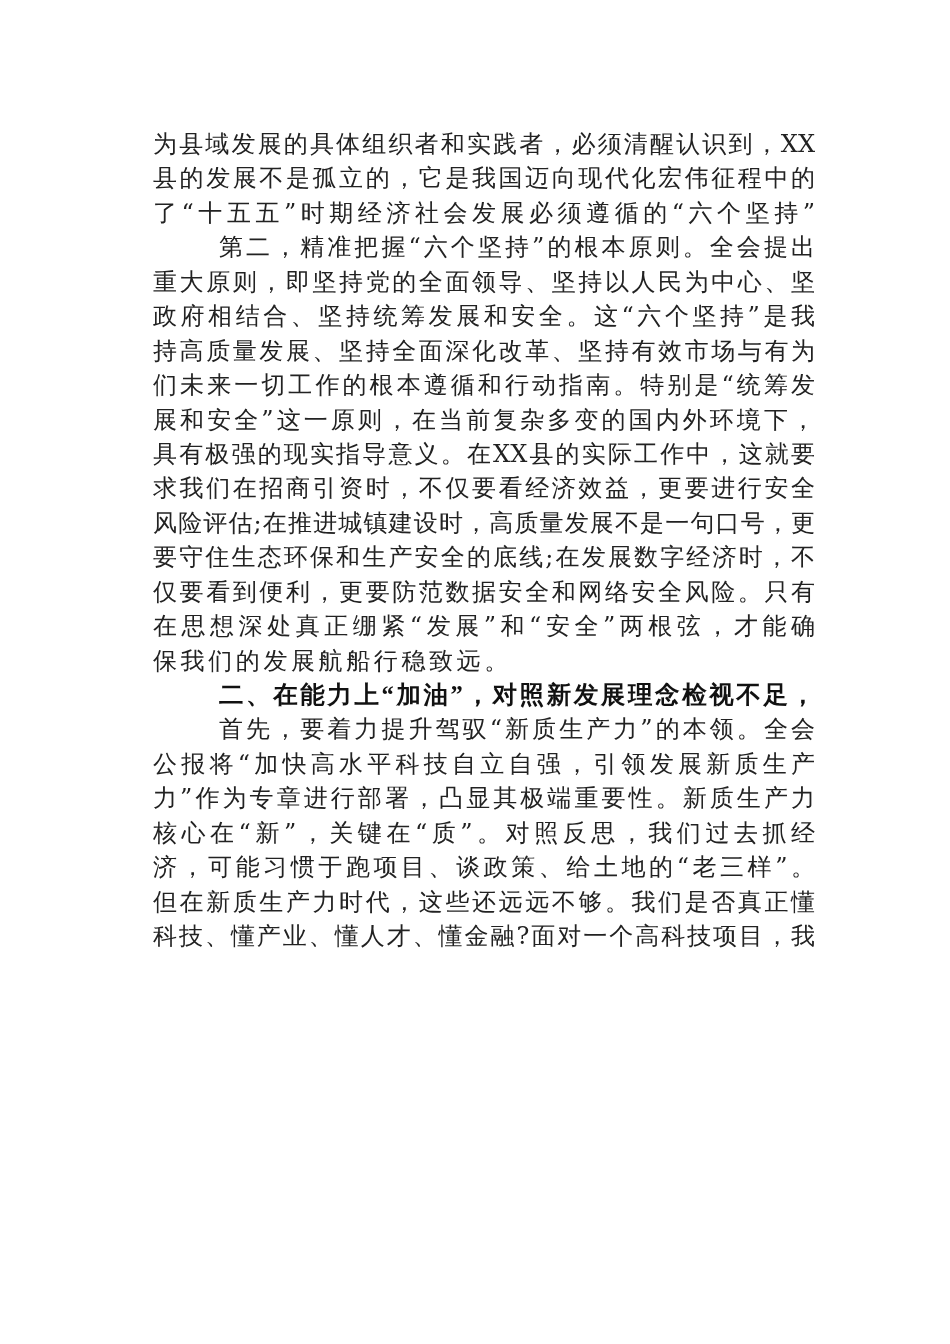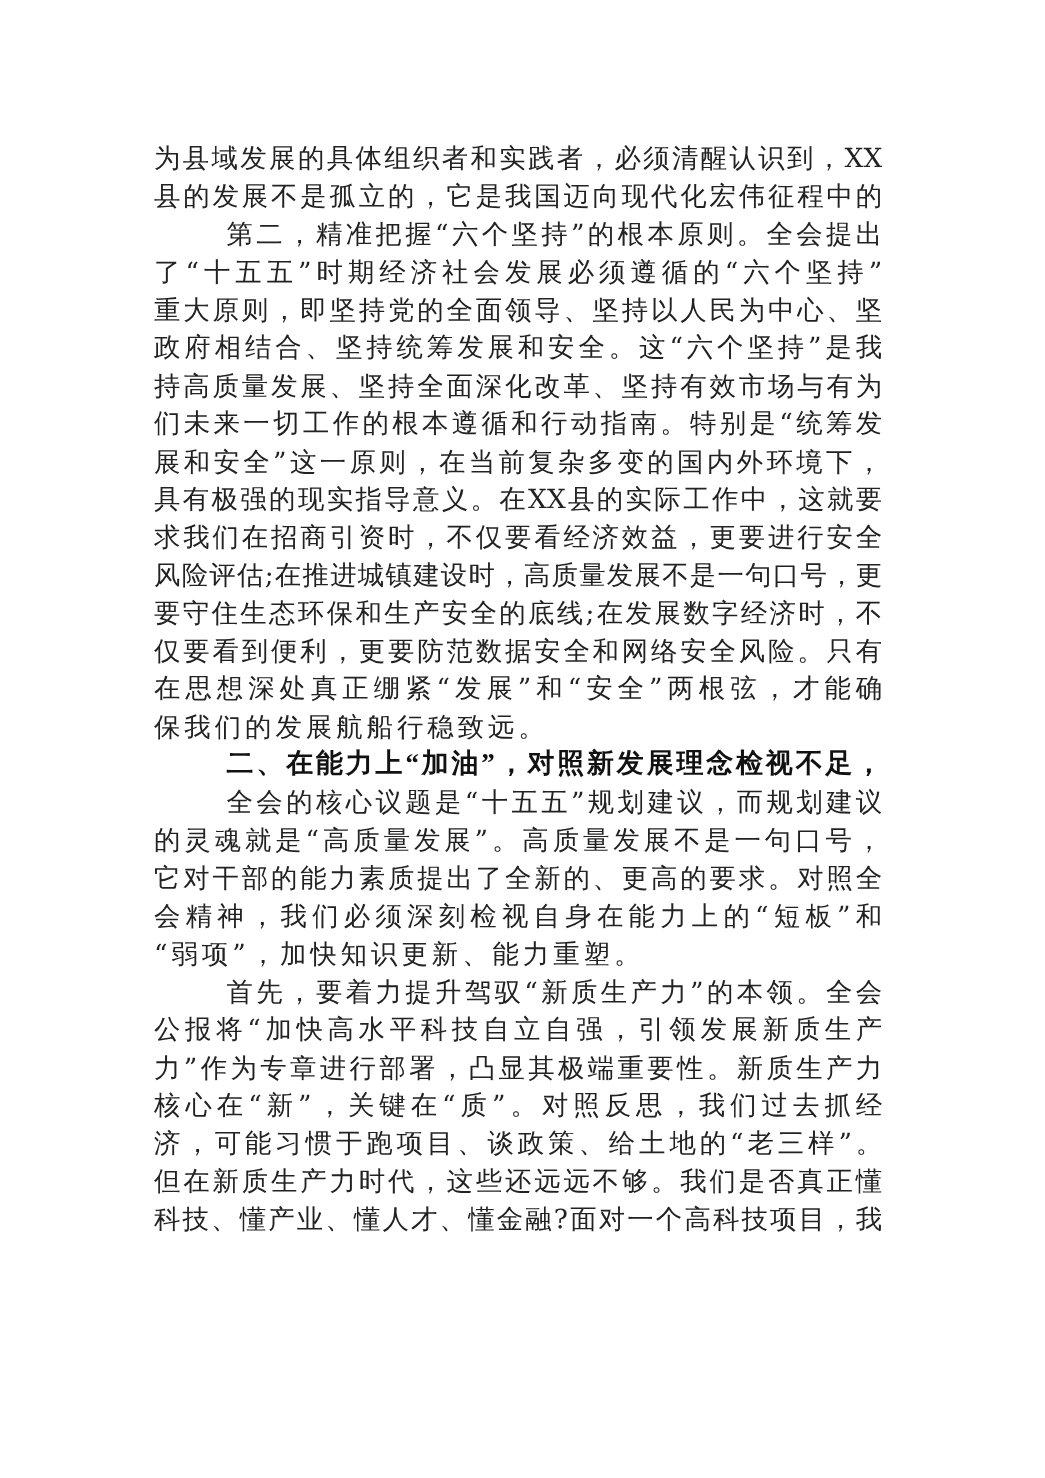--- a/index.html
+++ b/index.html
@@ -8,21 +8,21 @@
     background: #ffffff;
   }
   body {
     width: 950px;
     height: 1344px;
     position: relative;
     overflow: hidden;
   }
   .page {
     position: absolute;
-    left: 140px;
+    left: 153px;
     top: 127px;
     width: 662px;
     color: #1a1a1a;
   }
   .para {
     margin: 0;
   }
   .line {
     display: block;
     height: 34.45px;
@@ -57,47 +57,40 @@
 <body>
 
 <div class="page">
 
   <div class="para">
     <span class="line">为县域发展的具体组织者和实践者，必须清醒认识到，XX</span>
     <span class="line">县的发展不是孤立的，它是我国迈向现代化宏伟征程中的</span>
   </div>
 
   <div class="para">
+    <span class="line">了“十五五”时期经济社会发展必须遵循的“六个坚持”</span>
     <span class="line indent">第二，精准把握“六个坚持”的根本原则。全会提出</span>
-    <span class="line">了“十五五”时期经济社会发展必须遵循的“六个坚持”</span>
     <span class="line">重大原则，即坚持党的全面领导、坚持以人民为中心、坚</span>
     <span class="line">政府相结合、坚持统筹发展和安全。这“六个坚持”是我</span>
     <span class="line">持高质量发展、坚持全面深化改革、坚持有效市场与有为</span>
     <span class="line">们未来一切工作的根本遵循和行动指南。特别是“统筹发</span>
     <span class="line">展和安全”这一原则，在当前复杂多变的国内外环境下，</span>
     <span class="line">具有极强的现实指导意义。在XX县的实际工作中，这就要</span>
     <span class="line">求我们在招商引资时，不仅要看经济效益，更要进行安全</span>
     <span class="line">风险评估;在推进城镇建设时，高质量发展不是一句口号，更</span>
     <span class="line">要守住生态环保和生产安全的底线;在发展数字经济时，不</span>
     <span class="line">仅要看到便利，更要防范数据安全和网络安全风险。只有</span>
     <span class="line">在思想深处真正绷紧“发展”和“安全”两根弦，才能确</span>
     <span class="line last">保我们的发展航船行稳致远。</span>
   </div>
 
   <div class="para heading">
     <span class="line indent">二、在能力上“加油”，对照新发展理念检视不足，</span>
   </div>
 
-  <div class="para">
-    <span class="line indent">全会的核心议题是“十五五”规划建议，而规划建议</span>
-    <span class="line">的灵魂就是“高质量发展”。高质量发展不是一句口号，</span>
-    <span class="line">它对干部的能力素质提出了全新的、更高的要求。对照全</span>
-    <span class="line">会精神，我们必须深刻检视自身在能力上的“短板”和</span>
-    <span class="line last">“弱项”，加快知识更新、能力重塑。</span>
-  </div>
 
   <div class="para">
     <span class="line indent">首先，要着力提升驾驭“新质生产力”的本领。全会</span>
     <span class="line">公报将“加快高水平科技自立自强，引领发展新质生产</span>
     <span class="line">力”作为专章进行部署，凸显其极端重要性。新质生产力</span>
     <span class="line">核心在“新”，关键在“质”。对照反思，我们过去抓经</span>
     <span class="line">济，可能习惯于跑项目、谈政策、给土地的“老三样”。</span>
     <span class="line">但在新质生产力时代，这些还远远不够。我们是否真正懂</span>
     <span class="line">科技、懂产业、懂人才、懂金融?面对一个高科技项目，我</span>
   </div>

